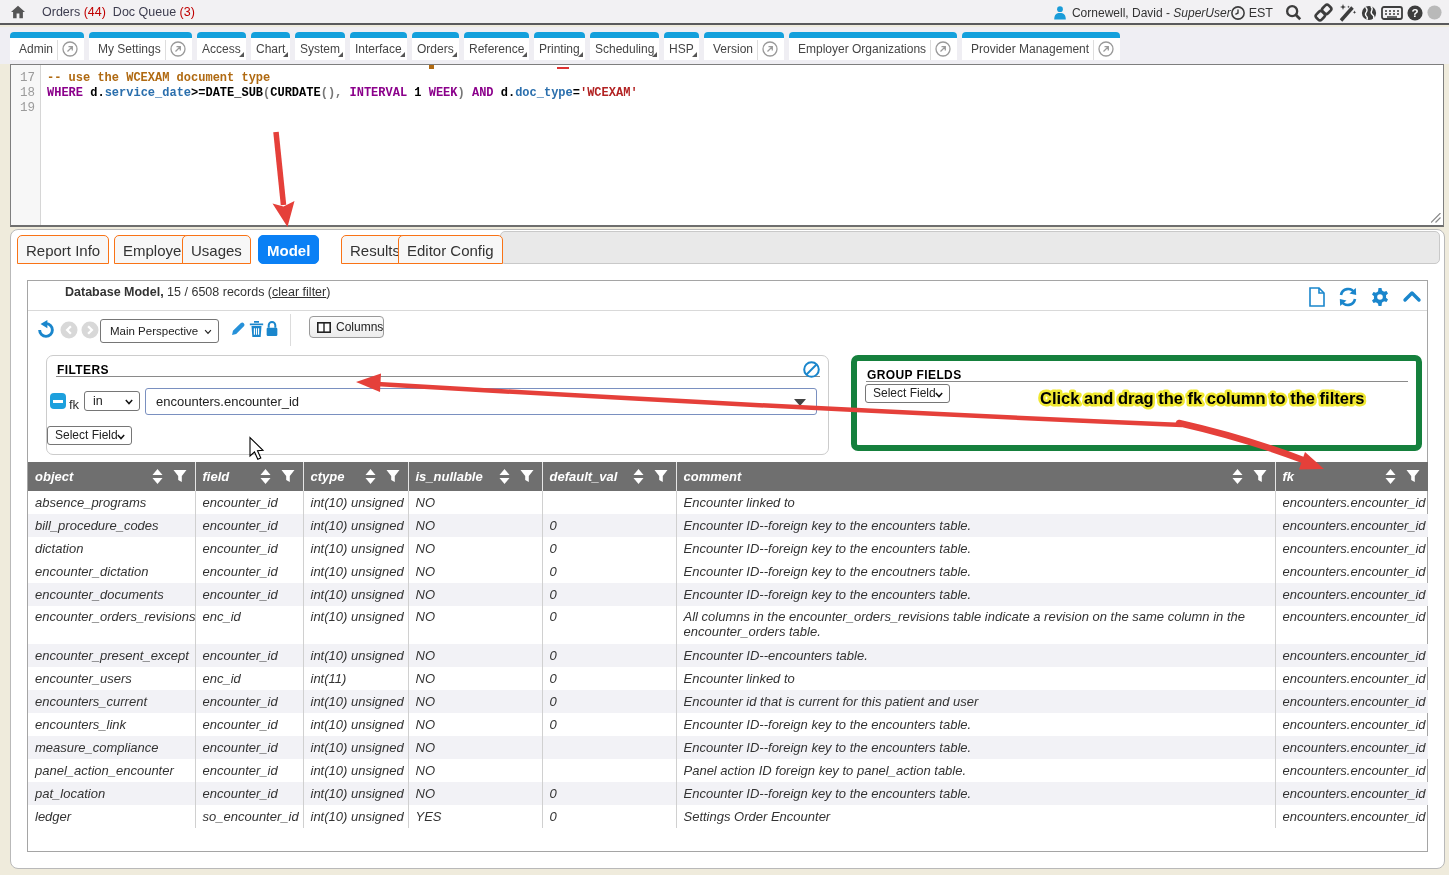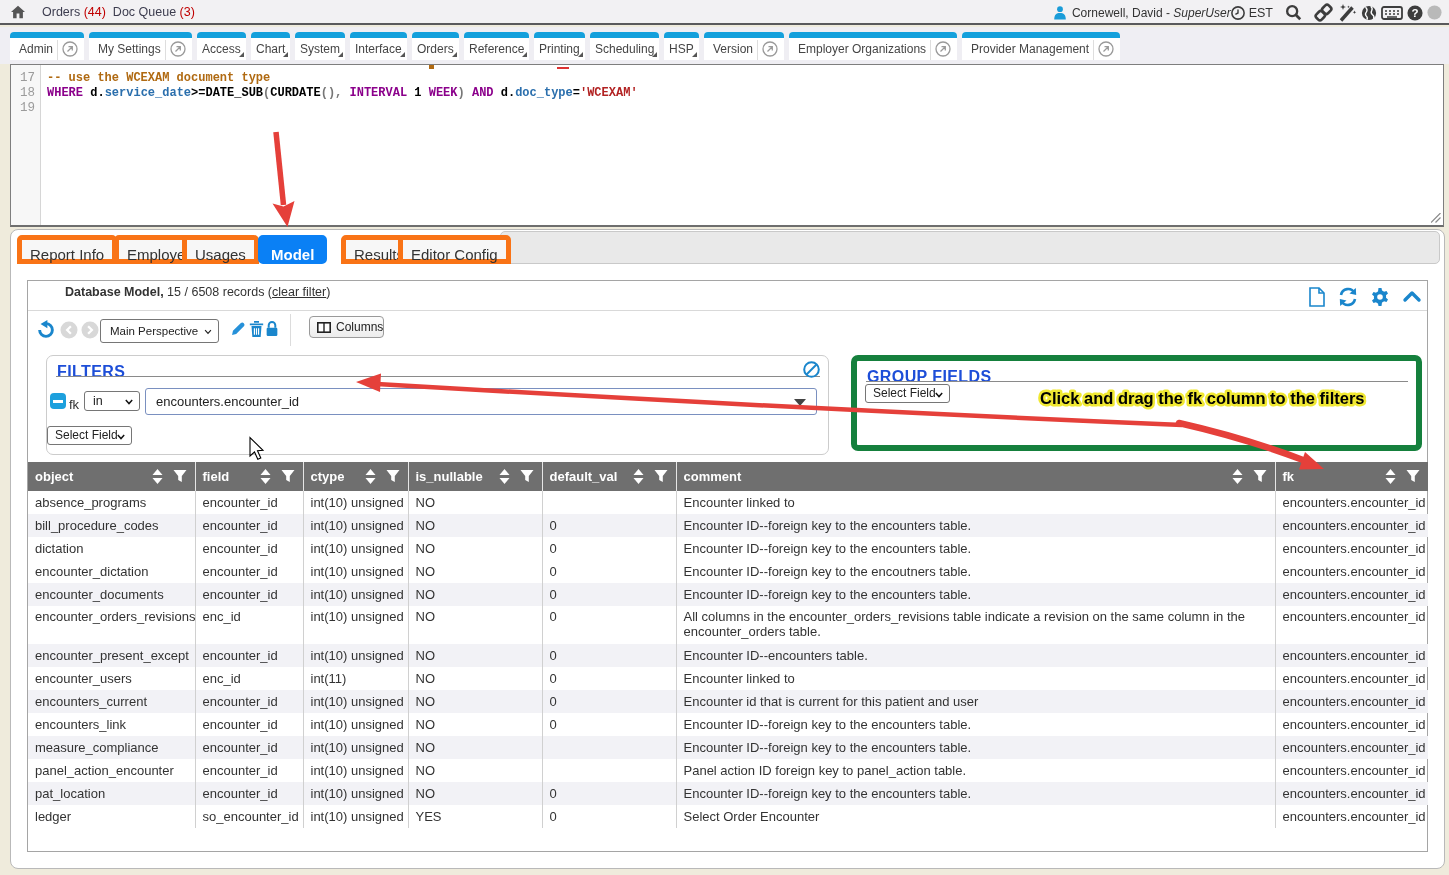--- a/index.html
+++ b/index.html
@@ -37,21 +37,21 @@
 .kw { color:#8b008b; font-weight:bold; }
 .col { color:#2b6fad; }
 .com { color:#b06a12; font-weight:bold; }
 .str { color:#b22222; }
 .pun { color:#777; }
 #rsz { position:absolute; right:2px; bottom:2px; width:10px; height:10px; }
 
 
 #wrap2 { position:absolute; left:10px; top:229px; width:1435px; height:640px; background:#fff; border:1px solid #b9b9b9; border-radius:8px; }
 #fillbar { position:absolute; left:489px; top:1px; width:940px; height:33px; background:#e9e9e9; border:1px solid #c9c9c9; border-radius:5px; }
-.t2 { position:absolute; top:5px; height:29px; background:#f7f7f7; border:5px solid #f97316; border-radius:5px 5px 0 0;
+.t2 { position:absolute; top:5px; height:29px; background:#f7f7f7; border:1px solid #f97316; border-radius:5px 5px 0 0;
   font-size:15px; color:#333; padding:6px 8px 0 8px; white-space:nowrap; }
 .t2.act { background:#0a80f5; border-color:#0a80f5; color:#fff; font-weight:bold; border-radius:5px; }
 
 
 #card { position:absolute; left:16px; top:50px; width:1401px; height:572px; background:#fff; border:1px solid #a5a5a5; }
 #cardtitle { position:absolute; left:0; top:0; width:100%; height:30px; border-bottom:1px solid #d9d9d9; }
 #cardtitle .t { position:absolute; left:9px; top:4px; font-size:12.5px; color:#333; }
 #cardtitle .t b { font-weight:bold;padding-left:28px; }
 #cardtitle .link { text-decoration:underline; }
 #cardicons { position:absolute; right:5px; top:6px; display:flex; gap:12px; }
@@ -59,31 +59,31 @@
 #toolrow .sep { position:absolute; left:262px; top:2px; width:1px; height:32px; background:#dcdcdc; }
 .fakesel { display:inline-block; position:relative; border:1px solid #767676; border-radius:3px; background:#fff;
   font-size:12.5px; color:#222; white-space:nowrap; }
 .fakesel .ar { position:absolute; right:6px; top:50%; margin-top:-3px; width:8px; height:8px; }
 #colbtn { position:absolute; left:281px; top:4px; height:22px; width:75px; padding:0 0 0 26px; border:1px solid #9a9a9a; border-radius:4px;
   background:linear-gradient(#fdfdfd,#ececec); font-size:12px; color:#222; line-height:20px; }
 
 
 #filtersbox { position:absolute; left:18px; top:74px; width:783px; height:100px; border:1px solid #ccc; border-radius:7px; background:#fff; }
 #groupbox { position:absolute; left:823px; top:74px; width:571px; height:96px; border:6px solid #15803d; border-radius:7px; background:#fff; }
-.boxlab { font-size:16px; font-weight:bold; color:#1d4ed8; letter-spacing:0.4px; }
+.boxlab { font-size:12px; font-weight:bold; color:#000000; letter-spacing:0.4px; }
 #filtersbox .hr, #groupbox .hr { position:absolute; left:9px; right:8px; top:20px; height:1px; background:#8a8a8a; }
 #minusbtn { position:absolute; left:3px; top:37px; width:16px; height:16px; background:#1da0dd; border-radius:4px; }
 #minusbtn:after { content:""; position:absolute; left:3px; top:7px; width:10px; height:3px; background:#fff; }
 #combo { position:absolute; left:98px; top:32px; width:672px; height:27px; border:1px solid #7a90c0; border-radius:3px; background:#fff;
   font-size:13px; color:#222; line-height:25px; padding-left:10px; }
 #combo .tri { position:absolute; right:10px; top:10px; border-left:6px solid transparent; border-right:6px solid transparent; border-top:7px solid #444; }
 
 
 #tbl { position:absolute; left:17px; top:232px; width:1400px; border-collapse:collapse; table-layout:fixed;
-  font-size:13px; color:#333; }
+  font-size:13px; color:#333;font-style:italic; }
 #tbl th { background:#6f6f6f; color:#fff; font-weight:bold; text-align:left; height:29px; padding:0 0 0 7px;
   border-right:1px solid #e6e6e6; position:relative; }
 #tbl td { height:23px; padding:1px 6px 1px 7px; border-right:1px solid #d0d0d0;
   vertical-align:middle; overflow:hidden; white-space:nowrap; }
 #tbl td.wrapok { white-space:normal; line-height:15px; }
 #tbl tr.r7 td { height:38px; vertical-align:top; padding-top:3px; }
 #tbl tr.alt td { background:#f2f2f6; }
 #tbl th:last-child, #tbl td:last-child { border-right:none; }
 .hic { position:absolute; top:7px; }
 
@@ -504,21 +504,21 @@
           <td>0</td>
           <td>Encounter ID--foreign key to the encounters table.</td>
           <td>encounters.encounter_id</td>
         </tr>
         <tr class="">
           <td>ledger</td>
           <td>so_encounter_id</td>
           <td>int(10) unsigned</td>
           <td>YES</td>
           <td>0</td>
-          <td>Select Order Encounter</td>
+          <td>Settings Order Encounter</td>
           <td>encounters.encounter_id</td>
         </tr>
       </tbody>
   </table>
 </div>
 
 <svg id="glowtxt" width="360" height="26" style="top:386px">
   <text x="4" y="18" font-family="Liberation Sans, sans-serif" font-size="16.5" font-weight="bold" stroke="#f0e832" stroke-width="5" fill="#000" paint-order="stroke" stroke-linejoin="round">Click and drag the fk column to the filters</text>
 </svg>
 

